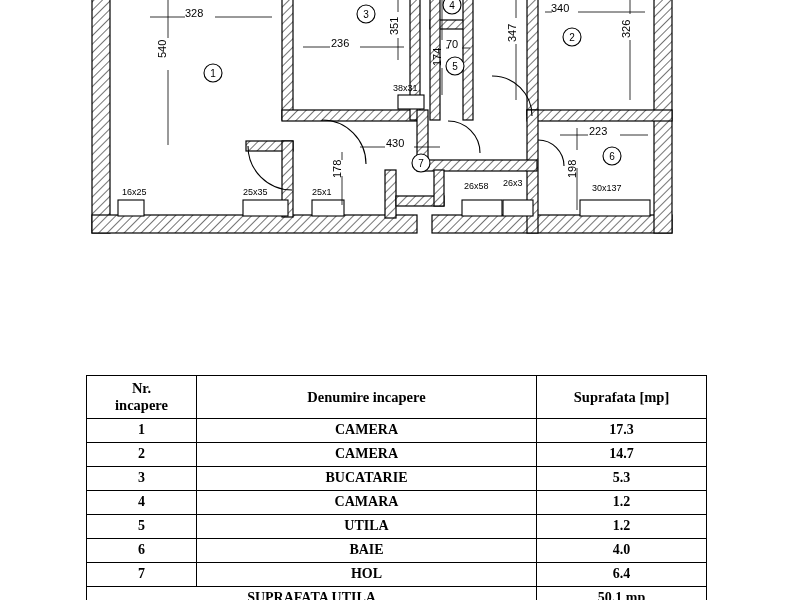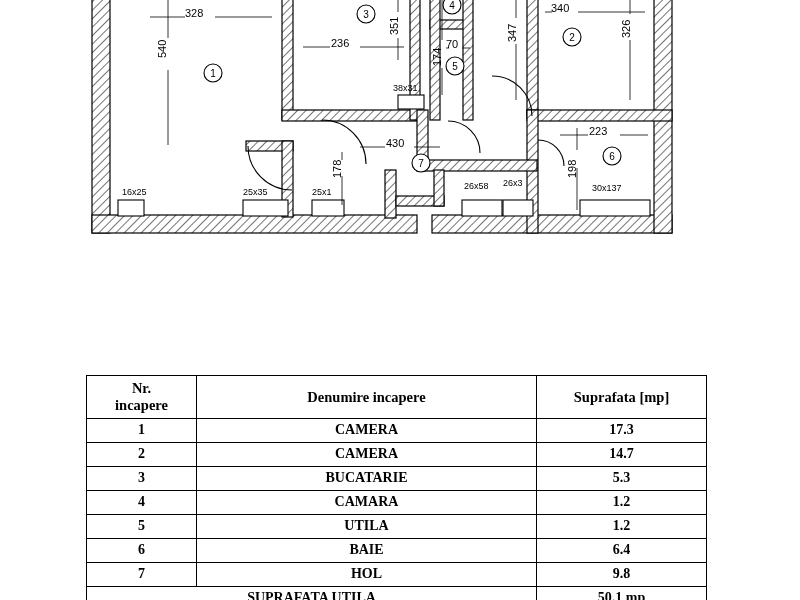--- a/index.html
+++ b/index.html
@@ -264,26 +264,26 @@
         <td class="area">1.2</td>
       </tr>
       <tr class="data">
         <td class="num">5</td>
         <td class="name">UTILA</td>
         <td class="area">1.2</td>
       </tr>
       <tr class="data">
         <td class="num">6</td>
         <td class="name">BAIE</td>
-        <td class="area">6.4</td>
+        <td class="area">4.0</td>
       </tr>
       <tr class="data">
         <td class="num">7</td>
         <td class="name">HOL</td>
-        <td class="area">9.8</td>
+        <td class="area">6.4</td>
       </tr>
 
       <tr class="data">
         <td class="span-left" colspan="2">SUPRAFATA UTILA</td>
         <td class="area">50.1 mp</td>
       </tr>
 
     </tbody>
   </table>
 </div>

